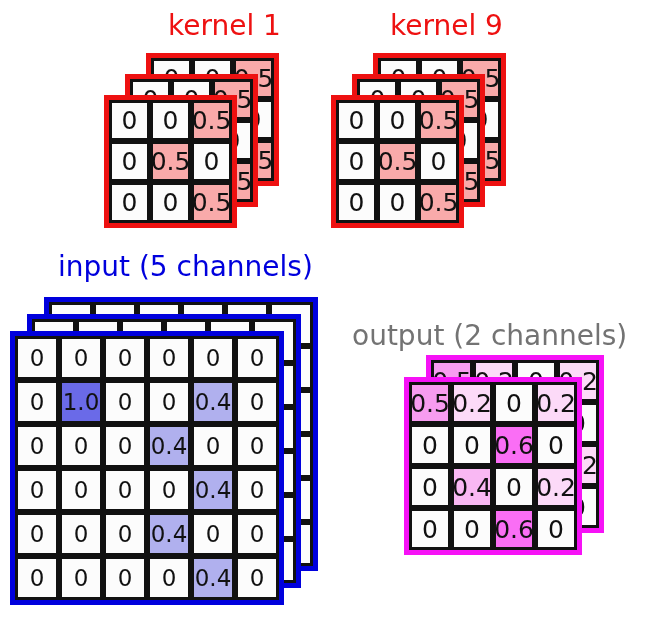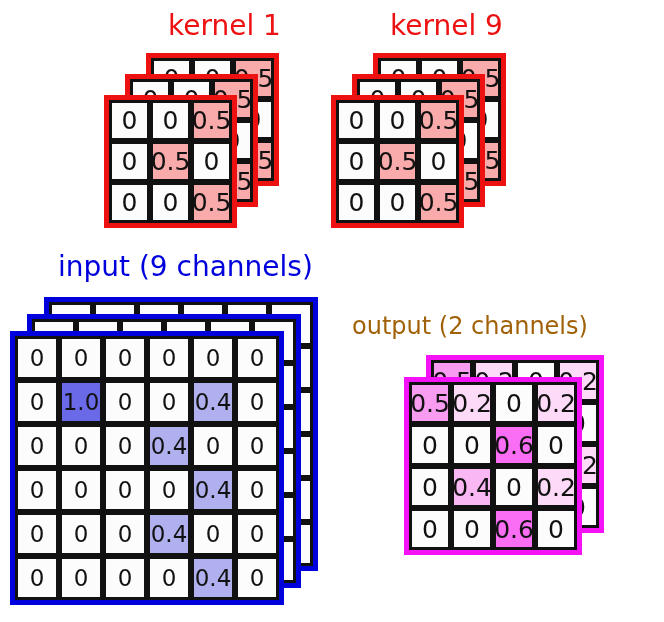--- a/index.html
+++ b/index.html
@@ -51,21 +51,21 @@
   
   .k-cell { font-size: 25px; border-width: 3px; }
   
   .i-cell { font-size: 23px; border-width: 3px; }
   
   .o-cell { font-size: 25px; border-width: 3px; }
 
   .ttl-kernel1 { color: #ee1111; font-size: 28px; left: 168px; top: 12px; }
   .ttl-kernel2 { color: #ee1111; font-size: 28px; left: 390px; top: 12px; }
   .ttl-input   { color: #0000dd; font-size: 28px; left: 58px;  top: 253px; }
-  .ttl-output  { color: #a16207; font-size: 24px; left: 352px; top: 314px; }
+  .ttl-output  { color: #737373; font-size: 28px; left: 352px; top: 322px; }
 </style>
 </head>
 <body>
 
 <div class="stack-group">
   <div class="label ttl-kernel1">kernel 1</div>
   <div id="k1">
       <div class="layer red" style="left: 146px; top: 53px; width: 133px; height: 133px; grid-template-columns: repeat(3, 41px); grid-template-rows: repeat(3, 41px); z-index: 11;">
         <div class="cell k-cell" style="background: rgb(252, 252, 252);">0</div>
         <div class="cell k-cell" style="background: rgb(252, 252, 252);">0</div>
@@ -135,21 +135,21 @@
         <div class="cell k-cell" style="background: rgb(249, 170, 170);">0.5</div>
         <div class="cell k-cell" style="background: rgb(252, 252, 252);">0</div>
         <div class="cell k-cell" style="background: rgb(252, 252, 252);">0</div>
         <div class="cell k-cell" style="background: rgb(252, 252, 252);">0</div>
         <div class="cell k-cell" style="background: rgb(249, 170, 170);">0.5</div>
       </div>
     </div>
 </div>
 
 <div class="stack-group">
-  <div class="label ttl-input">input (9 channels)</div>
+  <div class="label ttl-input">input (5 channels)</div>
   <div id="inp">
       <div class="layer blue" style="left: 44px; top: 297px; width: 274px; height: 274px; grid-template-columns: repeat(6, 44px); grid-template-rows: repeat(6, 44px); z-index: 11;">
         <div class="cell i-cell" style="background: rgb(252, 252, 252);">0</div>
         <div class="cell i-cell" style="background: rgb(252, 252, 252);">0</div>
         <div class="cell i-cell" style="background: rgb(252, 252, 252);">0</div>
         <div class="cell i-cell" style="background: rgb(252, 252, 252);">0</div>
         <div class="cell i-cell" style="background: rgb(252, 252, 252);">0</div>
         <div class="cell i-cell" style="background: rgb(252, 252, 252);">0</div>
         <div class="cell i-cell" style="background: rgb(252, 252, 252);">0</div>
         <div class="cell i-cell" style="background: rgb(106, 106, 232);">1.0</div>

